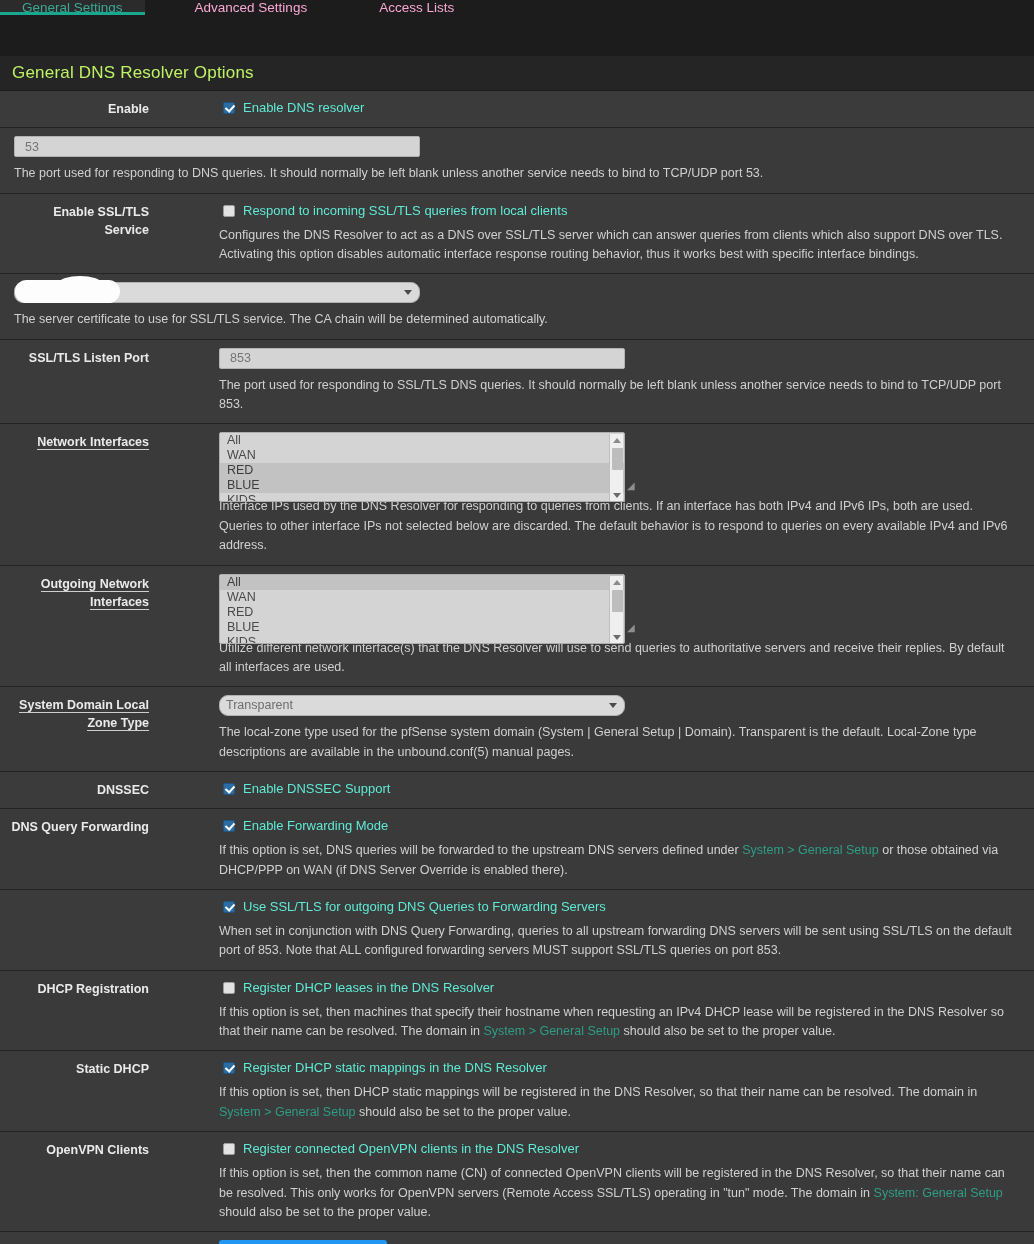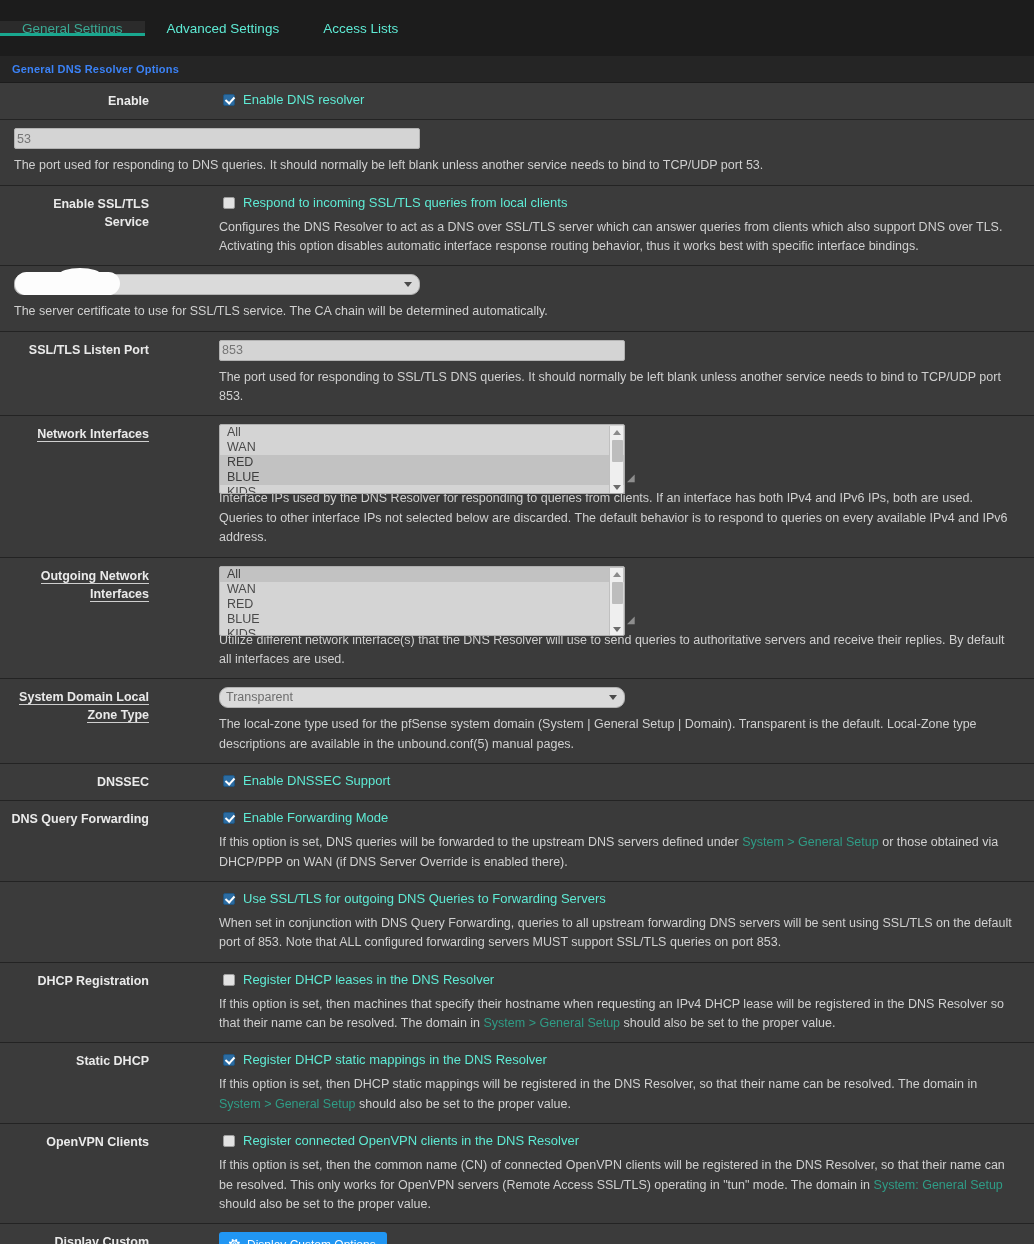--- a/index.html
+++ b/index.html
@@ -13,28 +13,29 @@
     color: #d5d5d5;
     font-size: 13px;
     -webkit-font-smoothing: antialiased;
   }
 
   
   .tabbar {
     height: 56px;
     background: #1c1c1c;
     display: flex;
-    align-items: center;
+    align-items: flex-start;
     padding: 0;
+    gap: 28px;
   }
   .tab {
     display: flex;
     align-items: center;
     padding: 0 22px;
-    color: #5eead4;
+    color: #f9a8d4;
     font-size: 13.5px;
     position: relative;
     cursor: pointer;
     background: transparent;
     white-space: nowrap;
   }
   .tab.active {
     background: #2b2b2b;
     color: #3aa893;
   }
@@ -43,23 +44,23 @@
     position: absolute;
     left: 0; right: 0; bottom: 0;
     height: 3px;
     background: #19a78f;
   }
 
   
   .panel { background: #2f2f2f; }
   .panel-heading {
     background: #252525;
-    color: #3b82f6;
-    font-weight: bold;
-    font-size: 11px;
+    color: #bef264;
+    font-weight: normal;
+    font-size: 17px;
     padding: 7px 12px;
     border-bottom: 1px solid #1c1c1c;
     letter-spacing: .2px;
   }
 
   
   .frow {
     display: flex;
     border-bottom: 1px solid #232323;
     background: #3b3b3b;
@@ -92,21 +93,21 @@
     display: block;
     width: 406px;
     height: 21px;
     line-height: 20px;
     background: #d4d4d4;
     border: 1px solid #b2b2b2;
     border-radius: 2px;
     color: #8a8a8a;
     font-size: 12.5px;
     font-family: "Liberation Sans", sans-serif;
-    padding: 0 2px;
+    padding: 0 10px;
     outline: none;
   }
   .selwrap {
     position: relative;
     width: 406px;
     height: 21px;
   }
   .sel {
     width: 100%;
     height: 21px;

